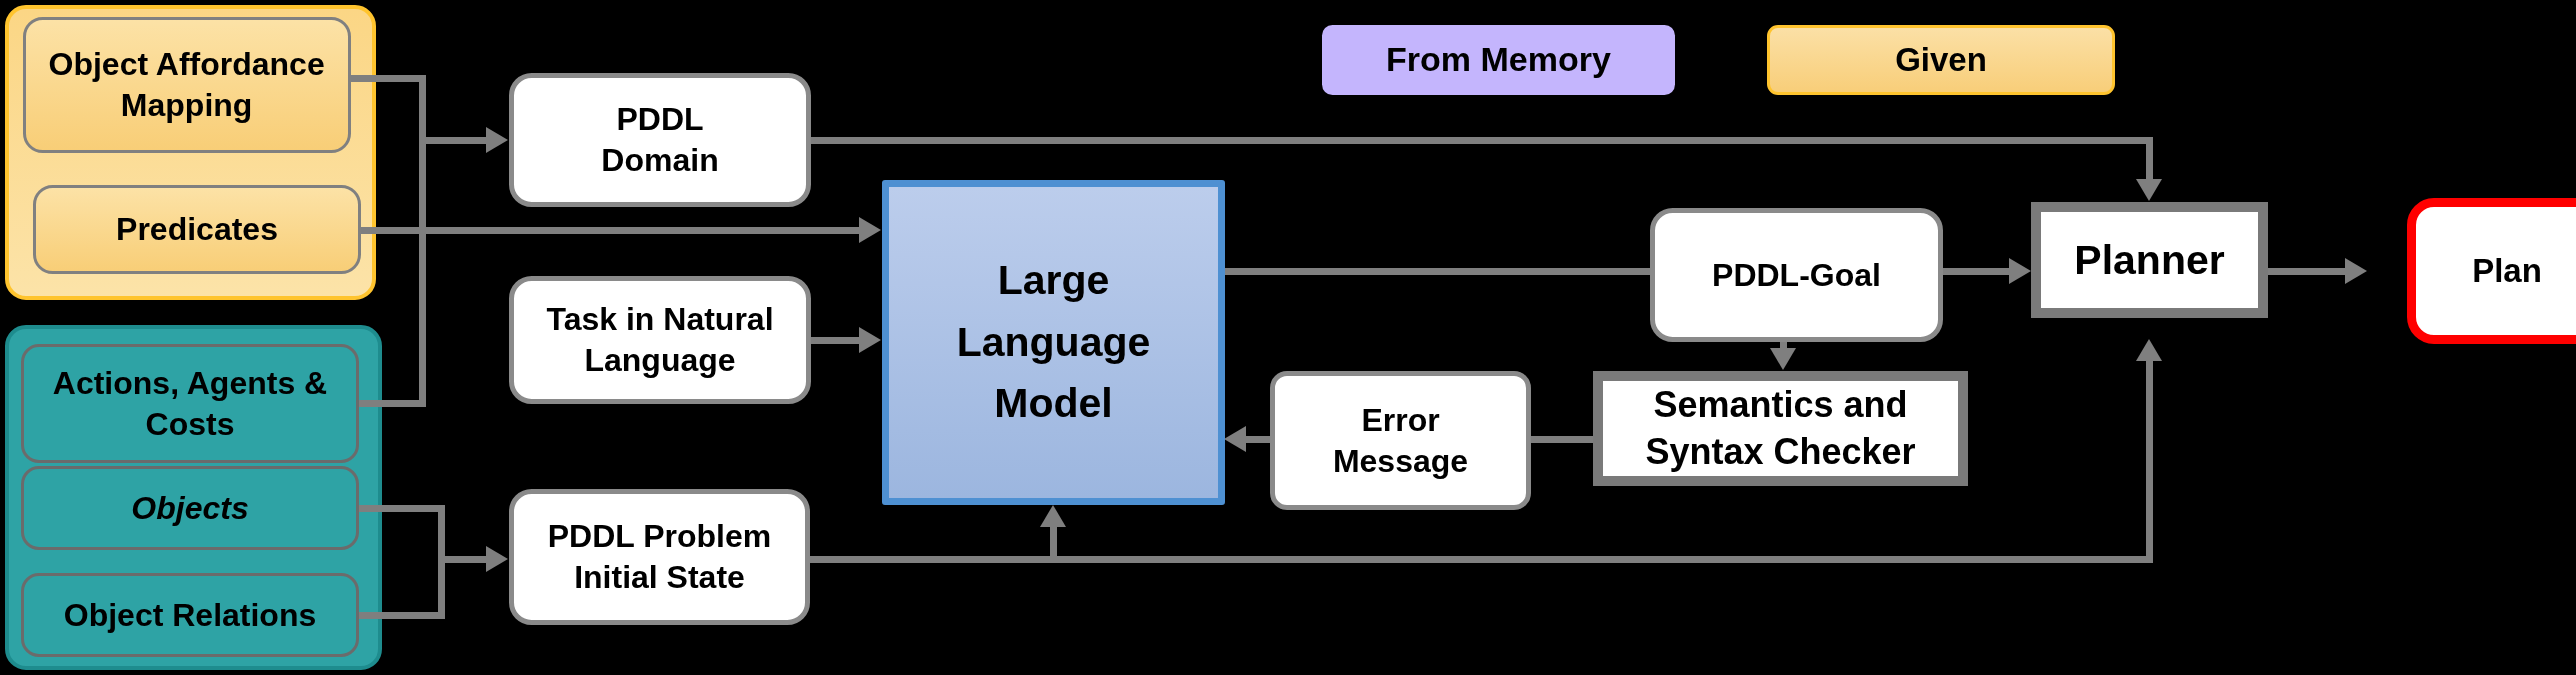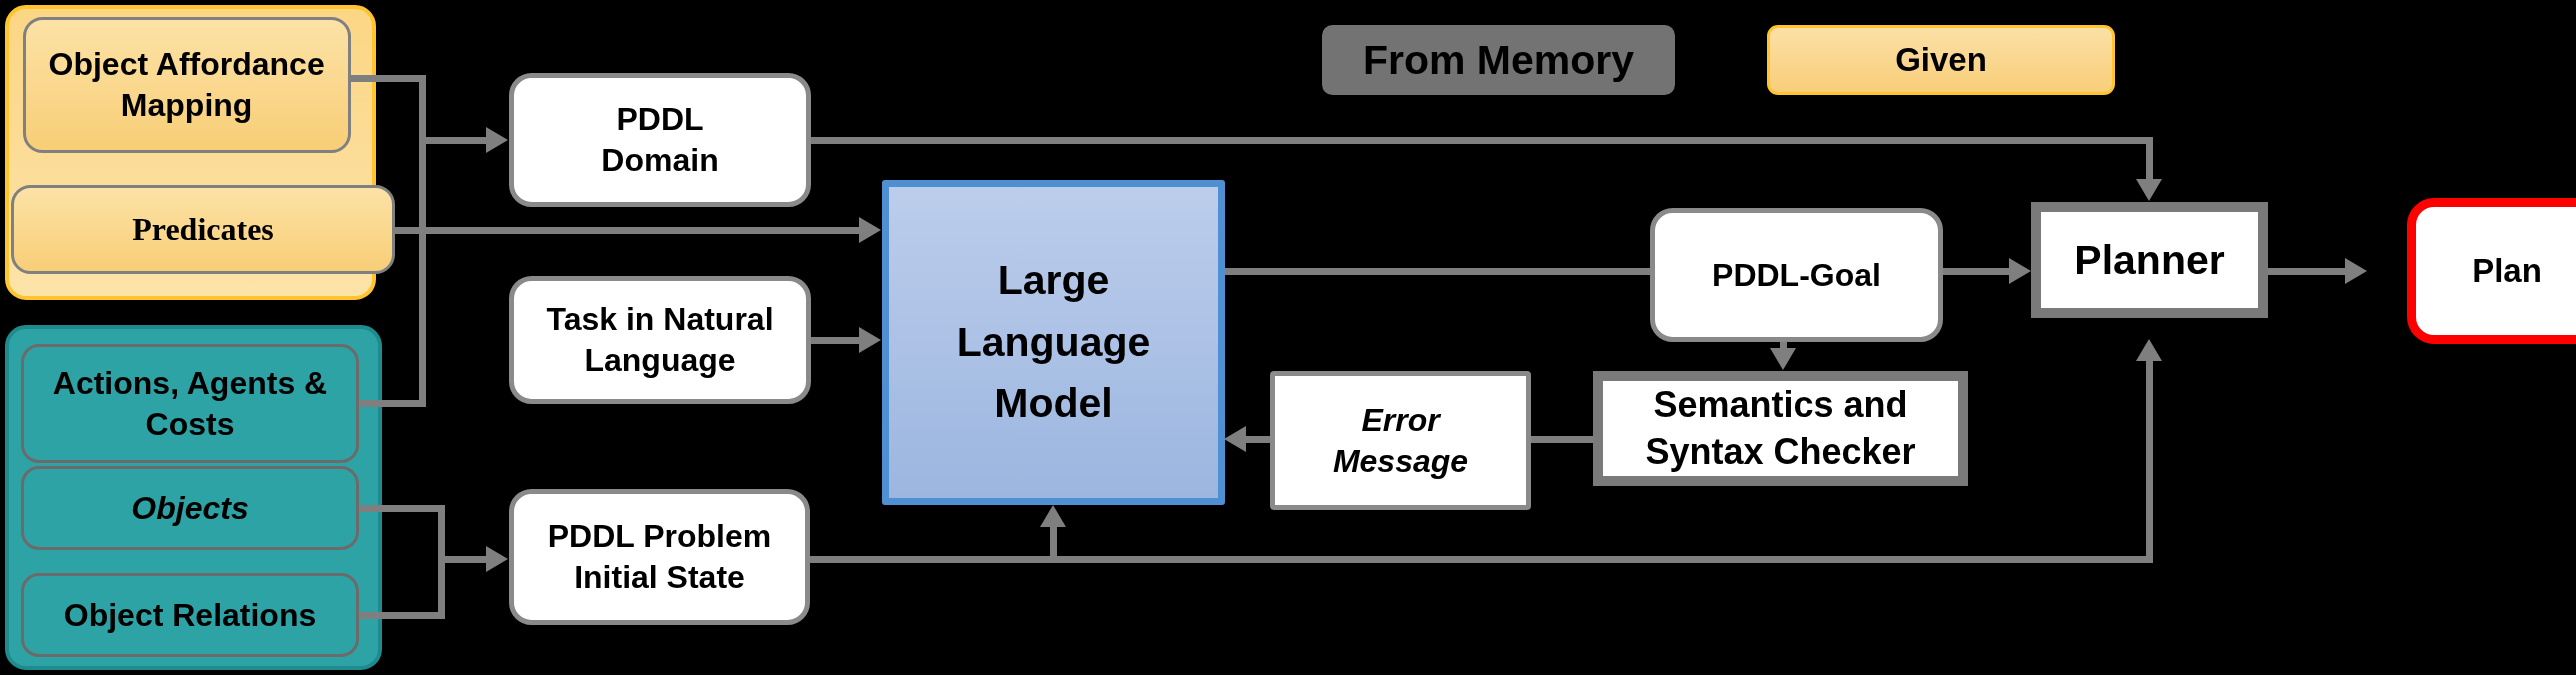--- a/index.html
+++ b/index.html
@@ -36,21 +36,21 @@
     border:7.5px solid #4E90D2; border-radius:3px; font-size:41px;
   }
   .node-llm .label { line-height:1.5; }
   .node-thick {
     background:#fff; border:10.5px solid #7A7A7A; border-radius:0; font-size:36px;
   }
   .node-planner { font-size:41px; }
   .node-plan {
     background:#fff; border:9.8px solid #FF0000; border-radius:27px; font-size:33px;
   }
-  .legend-teal { background:#737373; border-radius:10.5px; font-size:41px; }
+  .legend-teal { background:#c4b5fd; border-radius:10.5px; font-size:34px; }
   .legend-yellow {
     background:linear-gradient(180deg,#FBE0A6 0%,#F8CE79 100%);
     border:3.8px solid #FFC42E; border-radius:11px; font-size:33px;
   }
   .hline, .vline { position:absolute; background:#7F7F7F; }
   .arrow { position:absolute; width:0; height:0; }
   .arrow.right { border-top:13px solid transparent; border-bottom:13px solid transparent; border-left:22.6px solid #7F7F7F; }
   .arrow.left  { border-top:13px solid transparent; border-bottom:13px solid transparent; border-right:22.6px solid #7F7F7F; }
   .arrow.down  { border-left:13px solid transparent; border-right:13px solid transparent; border-top:22.6px solid #7F7F7F; }
   .arrow.up    { border-left:13px solid transparent; border-right:13px solid transparent; border-bottom:22.6px solid #7F7F7F; }
@@ -94,21 +94,21 @@
   <div class="arrow left" style="left:1224px; top:426px;"></div>
   <div class="arrow down" style="left:2136px; top:179px;"></div>
   <div class="arrow down" style="left:1770px; top:348px;"></div>
   <div class="arrow up" style="left:1040px; top:505px;"></div>
   <div class="arrow up" style="left:2136px; top:339px;"></div>
 
   <div class="box node-yellow" style="left:22.6px; top:16.6px; width:328px; height:136px;align-items:center;">
     <span class="label">Object Affordance
 Mapping</span>
   </div>
-  <div class="box node-yellow" style="left:11px; top:185px; width:384px; height:89px;font-family:Liberation Serif, serif;">
+  <div class="box node-yellow" style="left:33px; top:185px; width:328px; height:89px;">
     <span class="label">Predicates</span>
   </div>
 
   <div class="box node-teal" style="left:21px; top:344px; width:338px; height:119px;">
     <span class="label">Actions, Agents &amp;
 Costs</span>
   </div>
   <div class="box node-teal" style="left:21px; top:466px; width:338px; height:84px;font-style:italic;">
     <span class="label">Objects</span>
   </div>
@@ -126,21 +126,21 @@
   </div>
   <div class="box node-white" style="left:509px; top:489px; width:301px; height:136px;">
     <span class="label">PDDL Problem
 Initial State</span>
   </div>
   <div class="box node-llm" style="left:882px; top:180px; width:343px; height:325px;">
     <span class="label">Large
 Language
 Model</span>
   </div>
-  <div class="box node-white" style="left:1270px; top:371px; width:261px; height:139px; border-radius:4px;font-style:italic;">
+  <div class="box node-white" style="left:1270px; top:371px; width:261px; height:139px; border-radius:17px;">
     <span class="label">Error
 Message</span>
   </div>
   <div class="box node-white" style="left:1650px; top:208px; width:293px; height:134px;">
     <span class="label">PDDL-Goal</span>
   </div>
   <div class="box node-thick" style="left:1593px; top:371px; width:375px; height:115px;">
     <span class="label">Semantics and
 Syntax Checker</span>
   </div>

